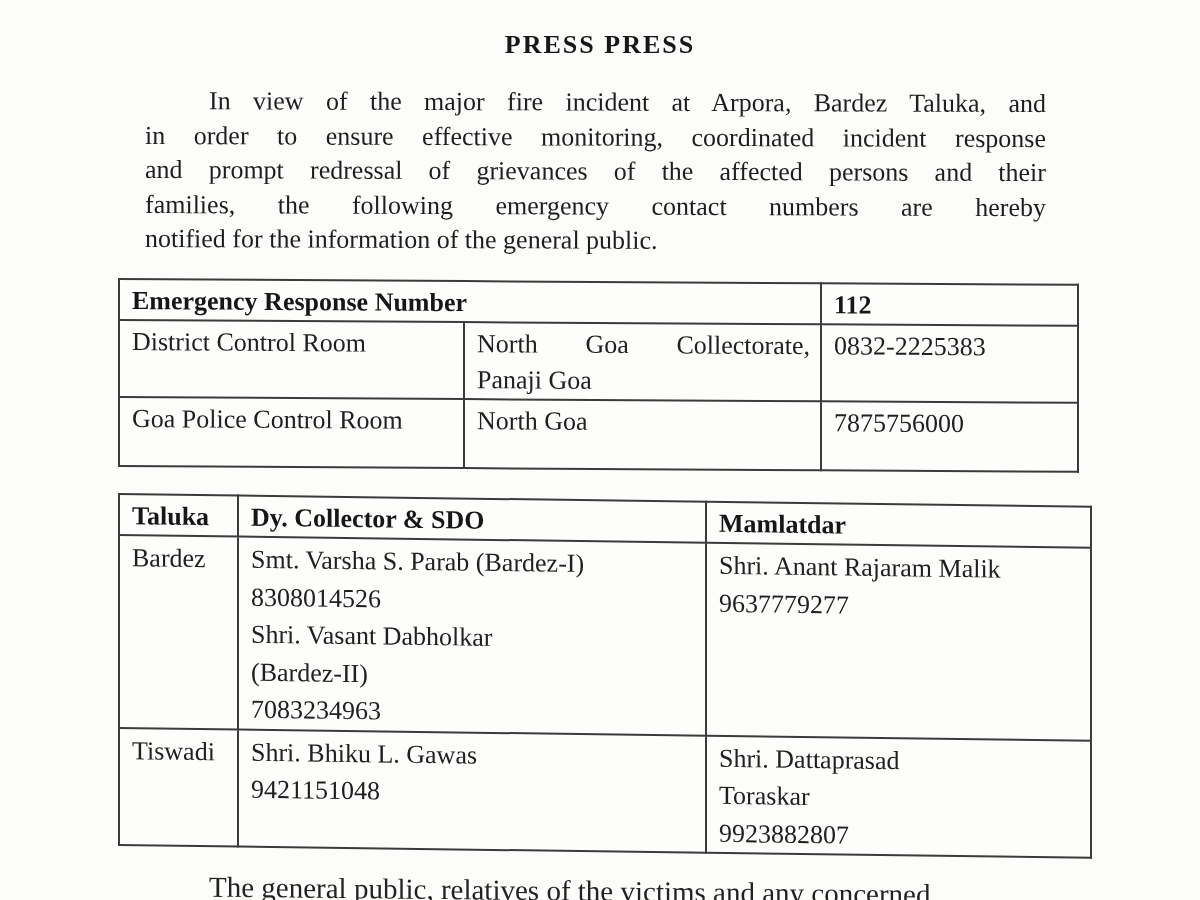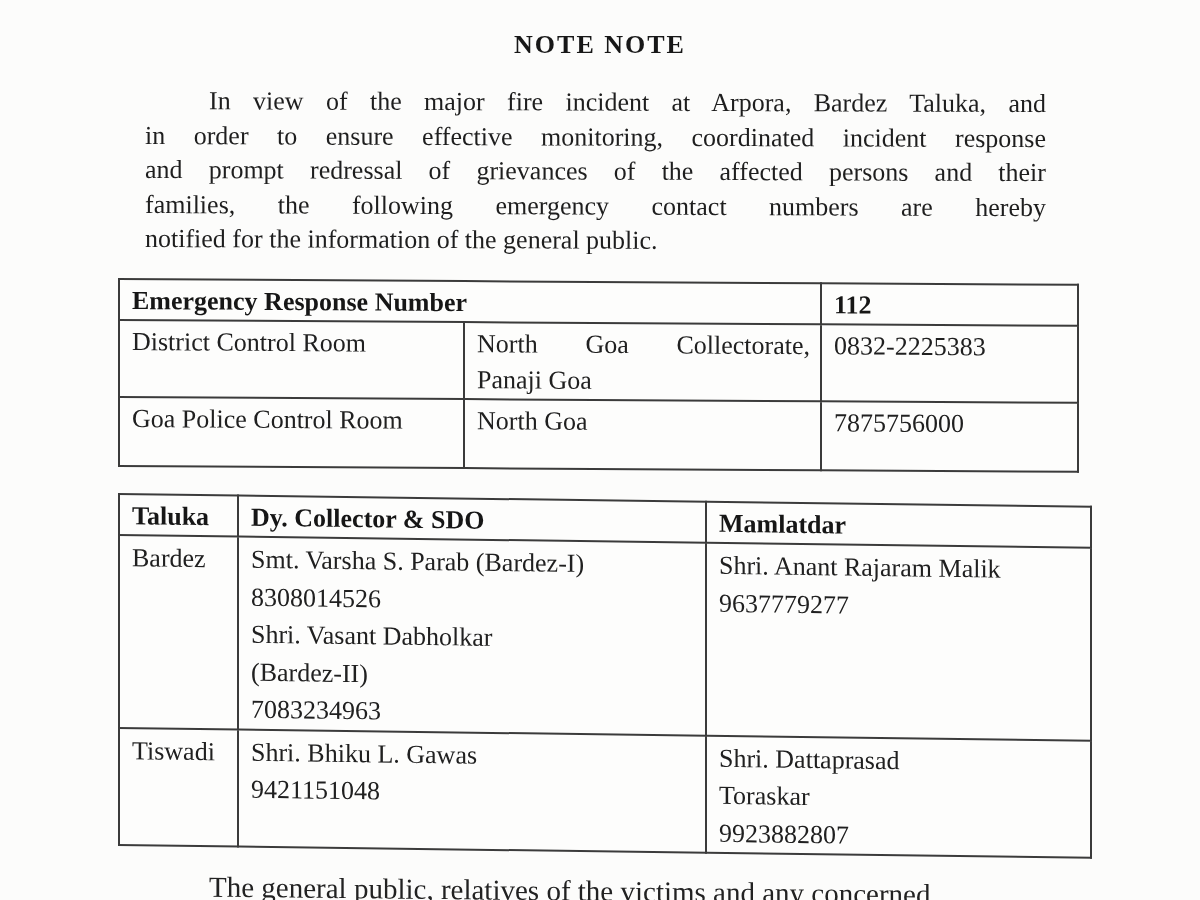--- a/index.html
+++ b/index.html
@@ -108,21 +108,21 @@
     text-indent: 64px;
     white-space: nowrap;
     transform: skewY(0.6deg);
     transform-origin: left top;
     color: #222;
   }
 </style>
 </head>
 <body>
 
-<div class="title">NOTE NOTE</div>
+<div class="title">PRESS PRESS</div>
 
 <div class="para1">
   <div class="line first">In view of the major fire incident at Arpora, Bardez Taluka, and</div>
   <div class="line">in order to ensure effective monitoring, coordinated incident response</div>
   <div class="line">and prompt redressal of grievances of the affected persons and their</div>
   <div class="line">families, the following emergency contact numbers are hereby</div>
   <div class="line last">notified for the information of the general public.</div>
 </div>
 
 <table class="t1">

